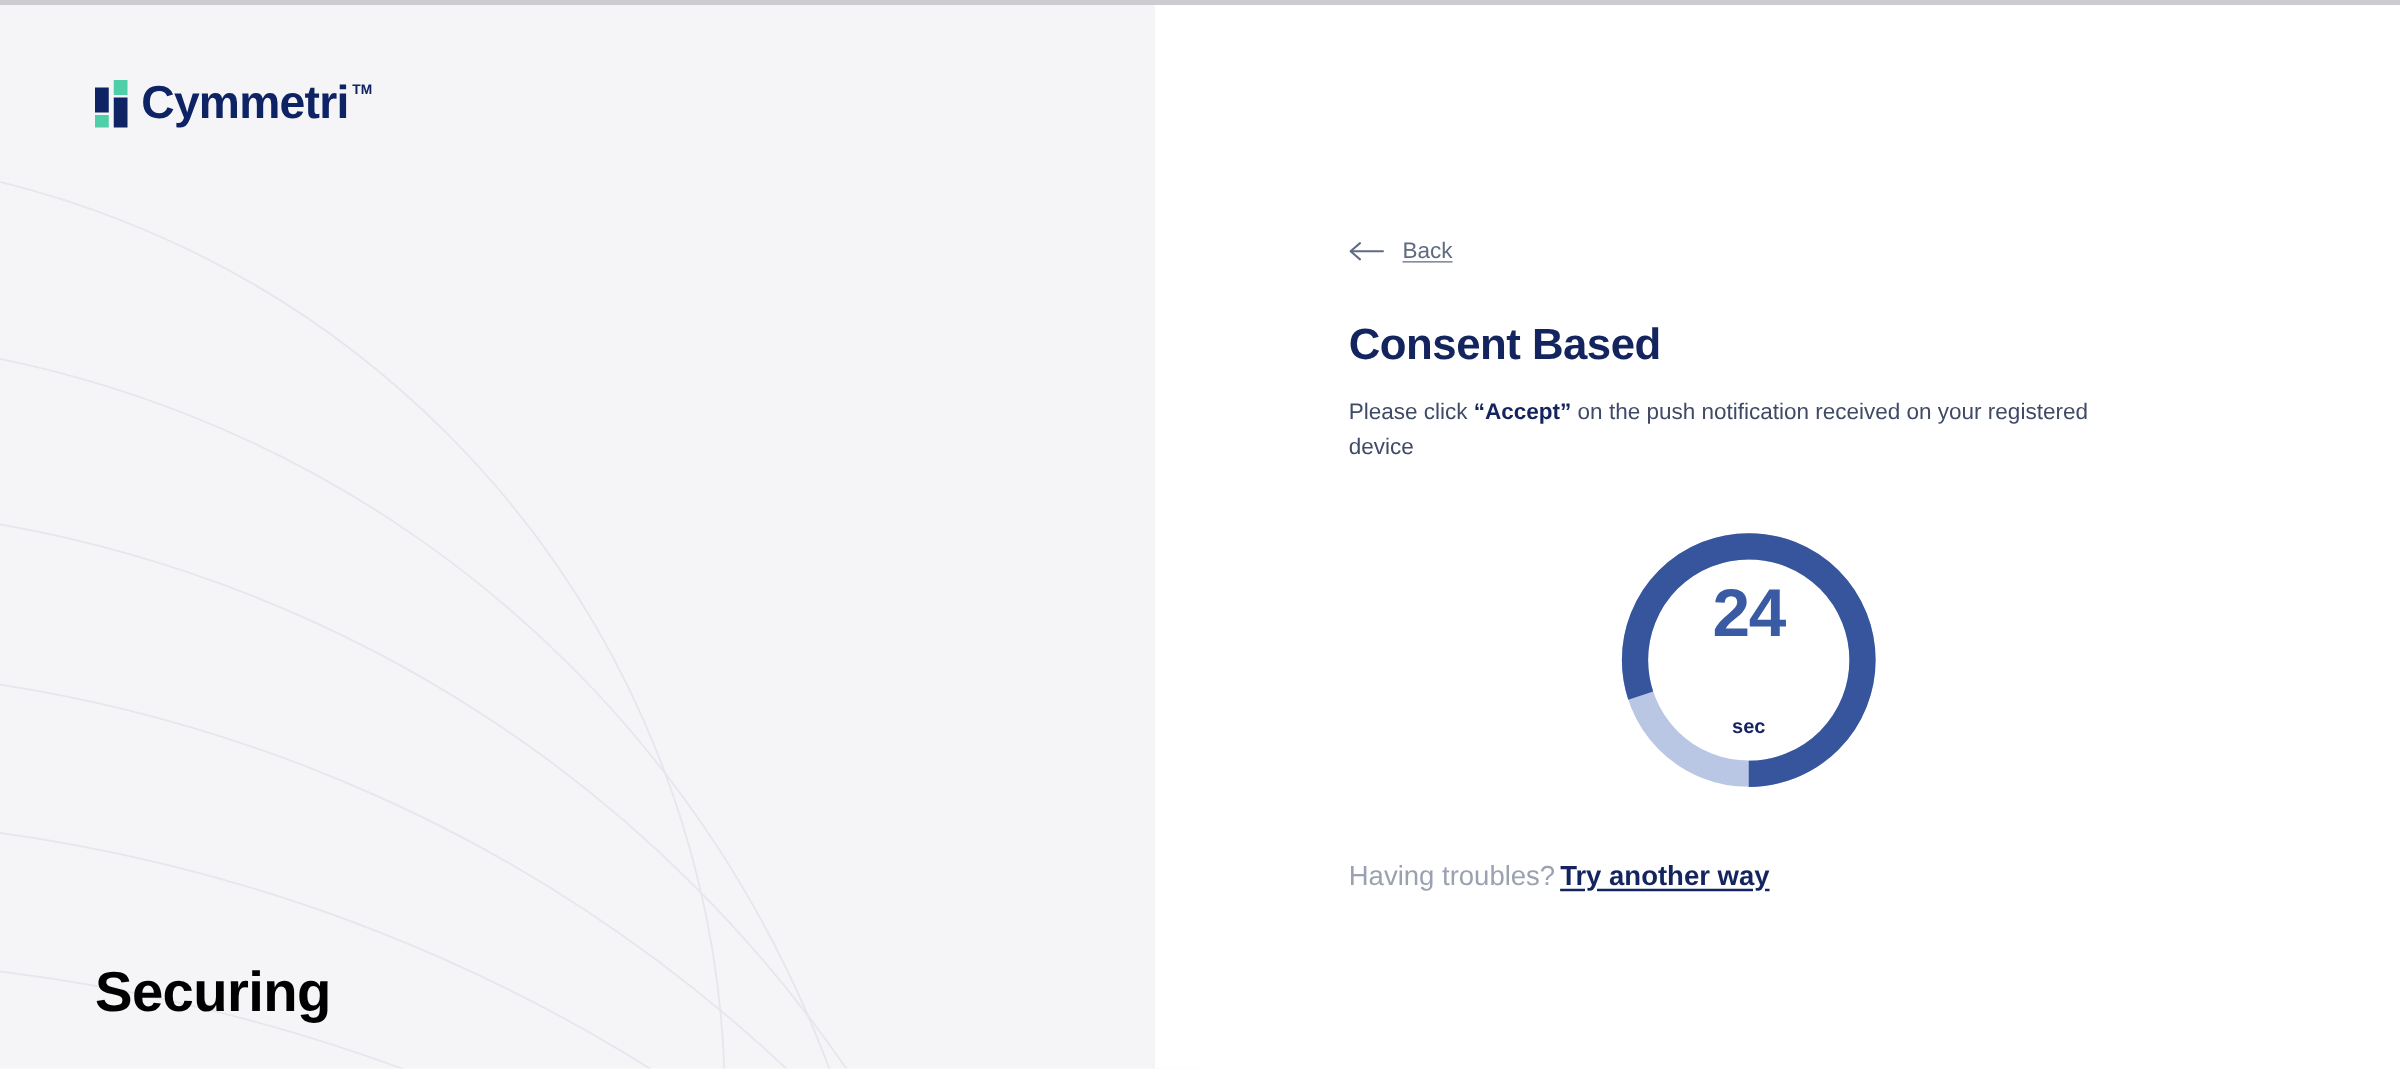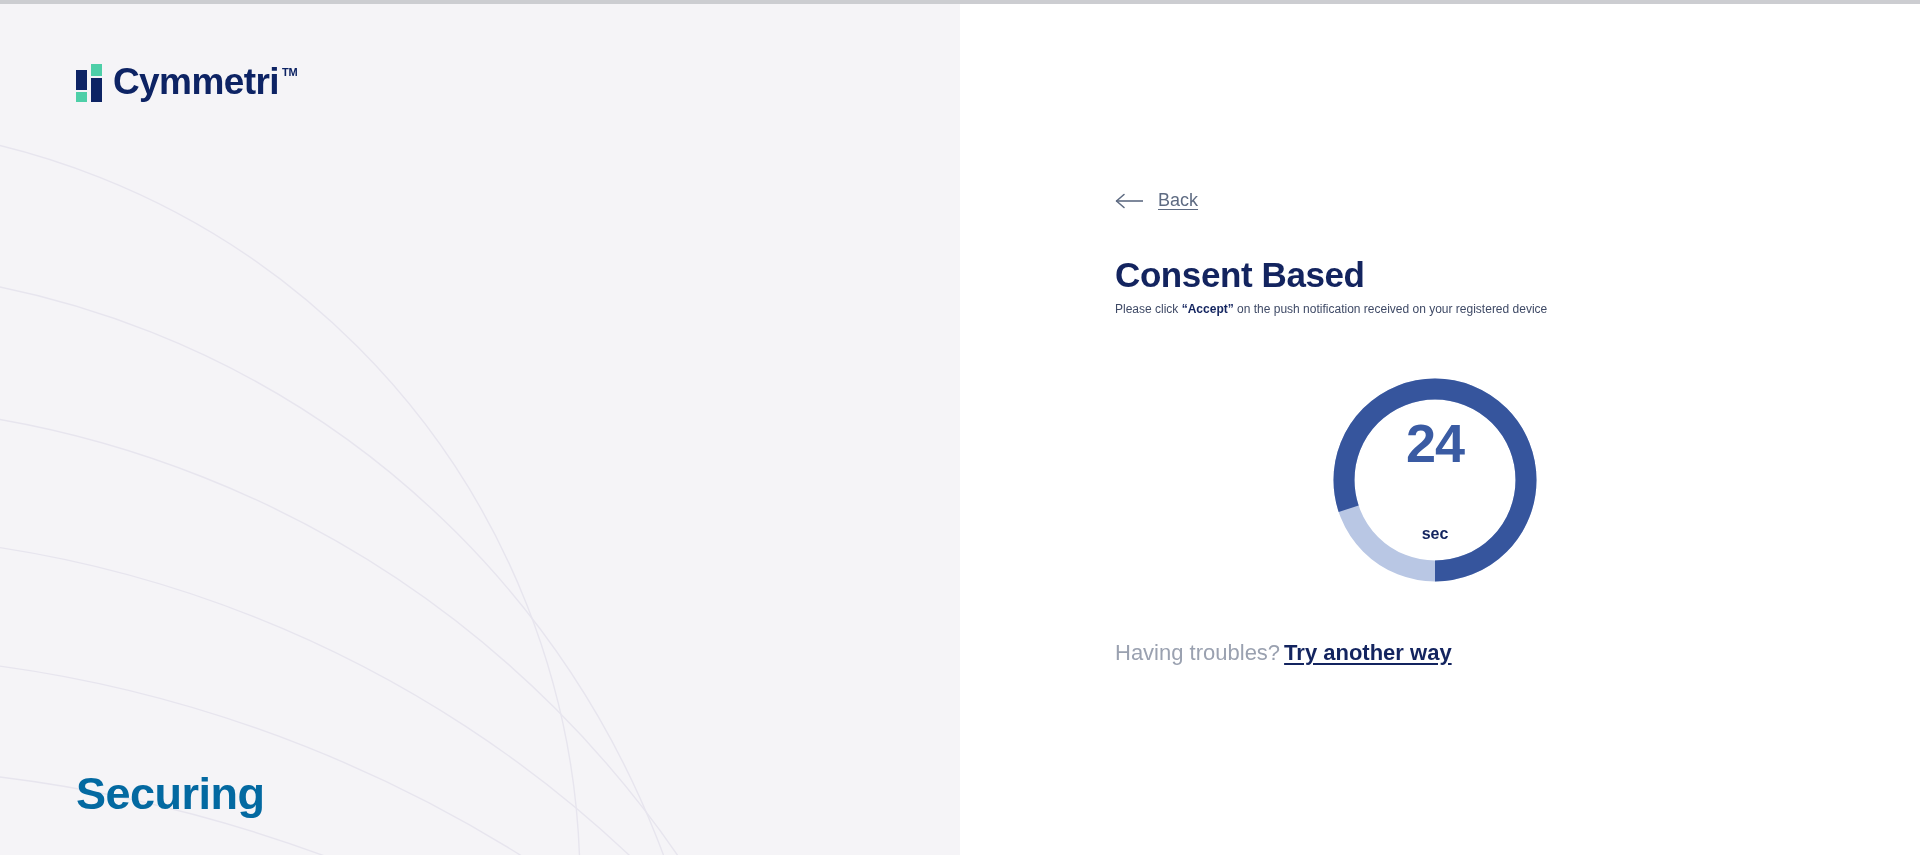--- a/index.html
+++ b/index.html
@@ -87,31 +87,31 @@
     margin-top: 4px;
     margin-left: 3px;
   }
 
   .tagline {
     position: absolute;
     left: 76px;
     bottom: 30px;
     font-size: 45px;
     font-weight: bold;
-    color: #0369a1;
+    color: #000000;
     line-height: 62px;
     letter-spacing: -0.5px;
   }
   .tagline span { display: block; }
 
   
   .right-panel {
     position: absolute;
     top: 4px;
-    left: 960px;
+    left: 924px;
     width: 960px;
     height: 851px;
     background: #ffffff;
   }
 
   .form-col {
     position: absolute;
     top: 0;
     left: 155px;
     width: 640px;
@@ -135,21 +135,22 @@
 
   .page-title {
     margin-top: 42px;
     font-size: 35px;
     font-weight: bold;
     color: #13245f;
     letter-spacing: -0.4px;
   }
 
   .instructions {
-    font-size: 12px;
+    margin-top: 19px;
+    font-size: 18px;
     line-height: 28px;
     color: #3f4a66;
     max-width: 600px;
   }
   .instructions b { font-weight: bold; color: #13245f; }
 
   
   .countdown-wrap {
     margin-top: 53px;
     width: 640px;

